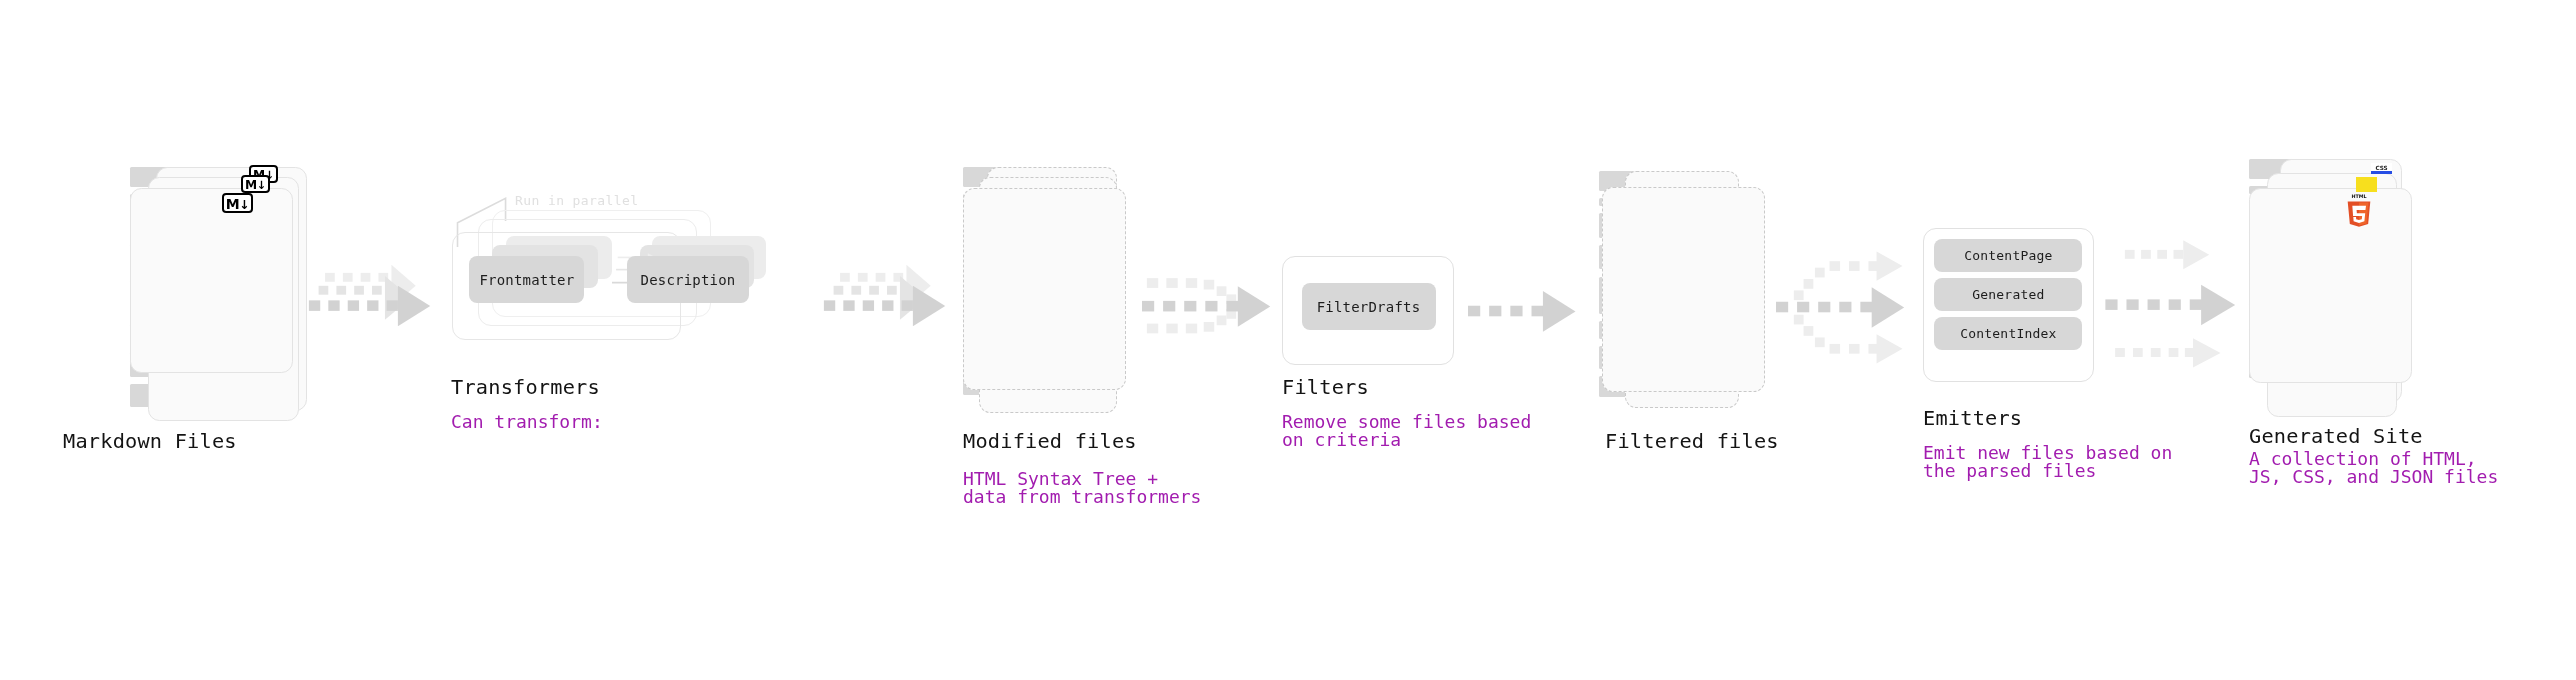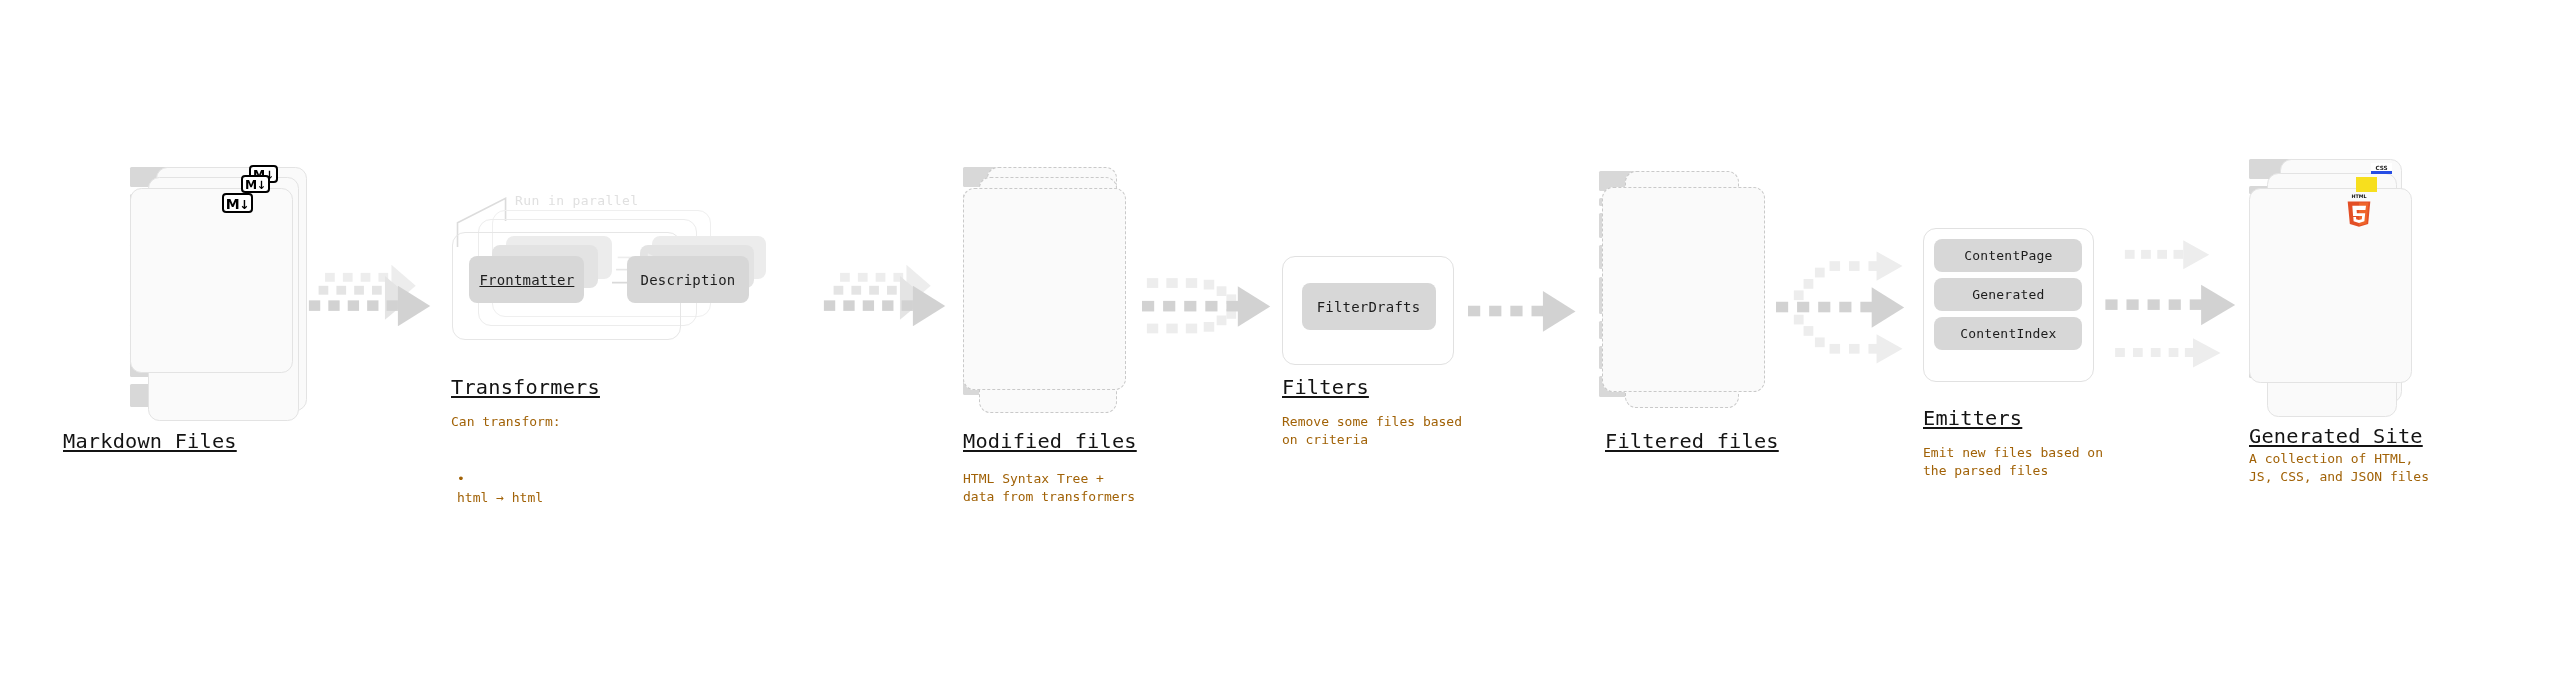--- a/index.html
+++ b/index.html
@@ -72,27 +72,26 @@
   .chip.gh{background:#ececec;}
   .chip.gh2{background:#e3e3e3;}
 
   
   .title{
     position:absolute;
     font-size:20.3px;
     color:#141414;
     letter-spacing:0.2px;
     white-space:nowrap;
-    text-decoration:underline;
   }
   .desc{
     position:absolute;
-    font-size:13px;
+    font-size:18px;
     line-height:18px;
-    color:#a16207;
+    color:#a21caf;
     white-space:pre-line;
   }
   .desc.list{line-height:18.7px;}
   .runlabel{
     position:absolute;
     font-size:13px;
     color:#e0e0e0;
     white-space:nowrap;
     letter-spacing:0.4px;
   }
@@ -184,35 +183,31 @@
       <g stroke="#e6e6e6" stroke-width="2" fill="none">
         <path d="M5 24 H44"></path>
           <polygon points="44,19 54,24 44,29" fill="#e6e6e6" stroke="none"></polygon>
       </g>
       <g stroke="#d9d9d9" stroke-width="2" fill="none">
         <path d="M0 40 H44"></path>
           <polygon points="44,35 56,40 44,45" fill="#d9d9d9" stroke="none"></polygon>
       </g>
     </svg>
 
-    <div class="chip" style="left:24.4px;top:61px;width:115px;height:47px;text-decoration:underline;">
+    <div class="chip" style="left:24.4px;top:61px;width:115px;height:47px;">
       <span>Frontmatter</span>
     </div>
     <div class="chip" style="left:182px;top:61px;width:122px;height:47px;">
       <span>Description</span>
     </div>
   </div>
 
   <div class="title" style="left:451px;top:375px;">Transformers</div>
   <div class="desc" style="left:451px;top:413px;">Can transform:</div>
   <div class="desc list" style="left:457px;top:433px;">
-    <div>
-      <span>•</span>
-      <span>html → html</span>
-    </div>
   </div>
 
   <svg width="130" height="89" style="left:822px;top:268px;" viewBox="0 0 160 110">
     <g fill="#ededed">
       <rect x="22" y="6" width="12" height="11"></rect>
         <rect x="44" y="6" width="12" height="11"></rect>
       <rect x="66" y="6" width="12" height="11"></rect>
         <rect x="88" y="6" width="12" height="11"></rect>
       <polygon points="104,-4 134,22 104,48"></polygon>
     </g>

